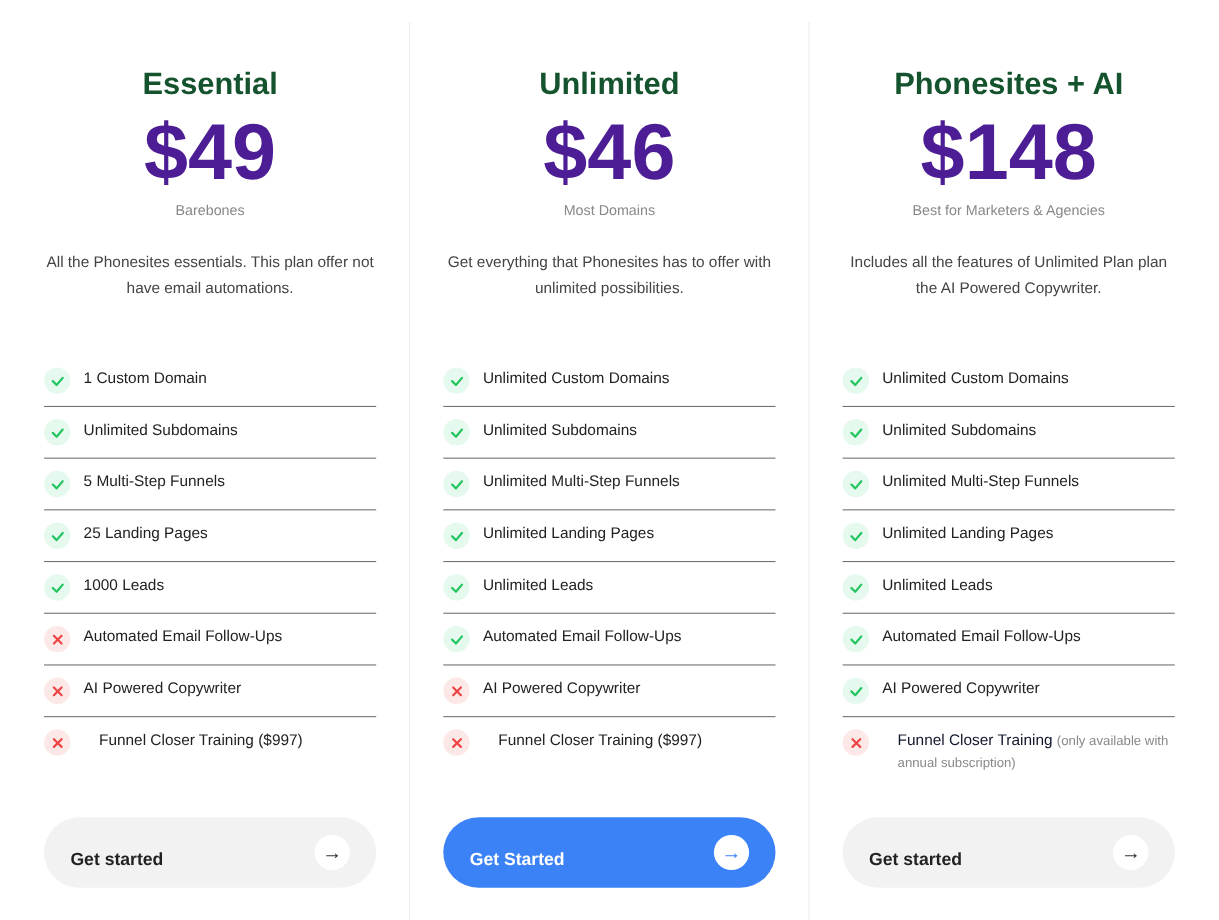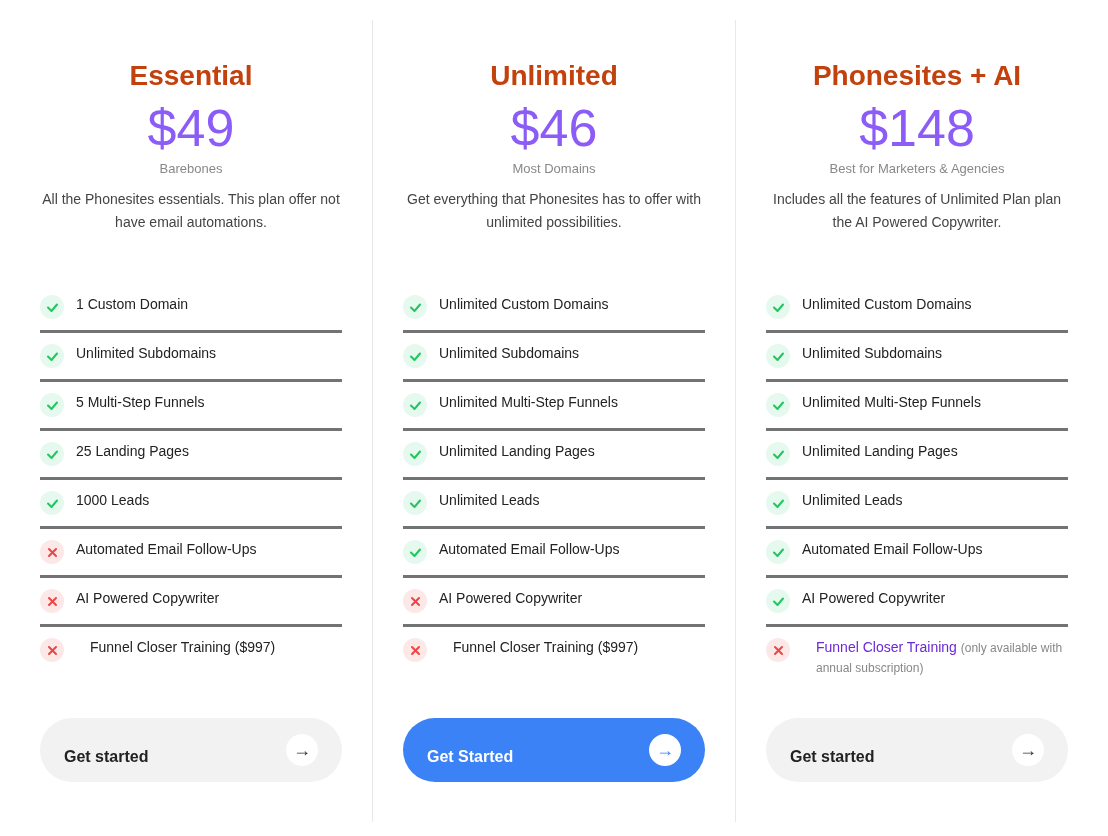--- a/index.html
+++ b/index.html
@@ -27,56 +27,56 @@
       border-right: 1px solid #e8e8e8;
       position: relative;
     }
     .plan:last-child {
       border-right: none;
     }
     .plan-name {
       font-size: 28px;
       font-weight: 800;
       text-align: center;
-      color: #c2410c;
+      color: #14532d;
       margin-bottom: 8px;
     }
     .plan-price {
-      font-size: 52px;
-      font-weight: 400;
+      font-size: 72px;
+      font-weight: 700;
       text-align: center;
-      color: #8b5cf6;
+      color: #4c1d95;
       line-height: 1.1;
       margin-bottom: 4px;
     }
     .plan-subtitle {
       font-size: 13px;
       color: #888;
       text-align: center;
-      margin-bottom: 12px;
+      margin-bottom: 29px;
     }
     .plan-description {
       font-size: 14px;
       color: #444;
       text-align: center;
       line-height: 1.6;
       margin-bottom: 24px;
       min-height: 72px;
     }
     .features-list {
       list-style: none;
       margin-bottom: 30px;
       flex: 1;
     }
     .feature-item {
       display: flex;
       align-items: flex-start;
       gap: 12px;
       padding: 11px 0;
-      border-bottom: 3px solid #737373;
+      border-bottom: 1px solid #737373;
       font-size: 14px;
       color: #222;
       line-height: 1.4;
     }
     .feature-item:last-child {
       border-bottom: none;
       gap: 26px;
     }
     .check-icon {
       width: 24px;
@@ -146,21 +146,21 @@
       background: #fff;
       color: #3b82f6;
     }
     .feature-note {
       font-size: 12px;
       color: #888;
       line-height: 1.4;
     }
     .feature-text-main {
       font-size: 14px;
-      color: #6d28d9;
+      color: #0f172a;
     }
   </style>
 </head>
 <body>
 
 <div class="pricing-container">
 <div class="plan">
       <div class="plan-name">Essential</div>
       <div class="plan-price">$49</div>
       <div class="plan-subtitle">Barebones</div>

